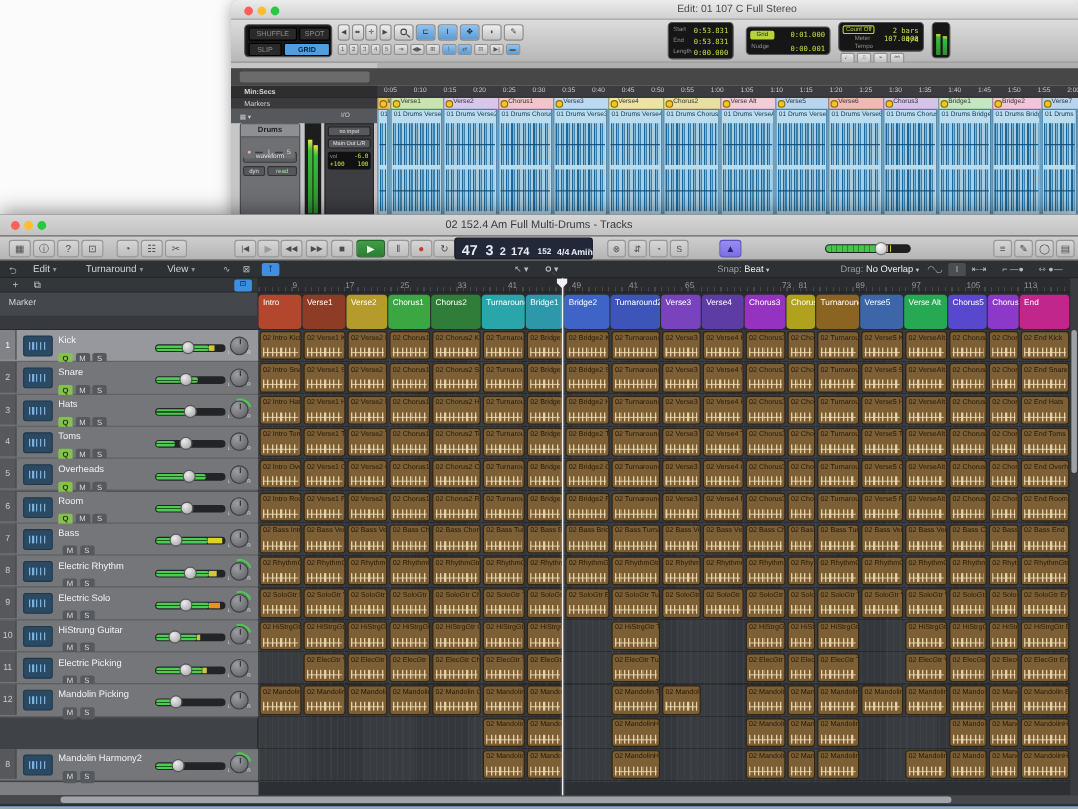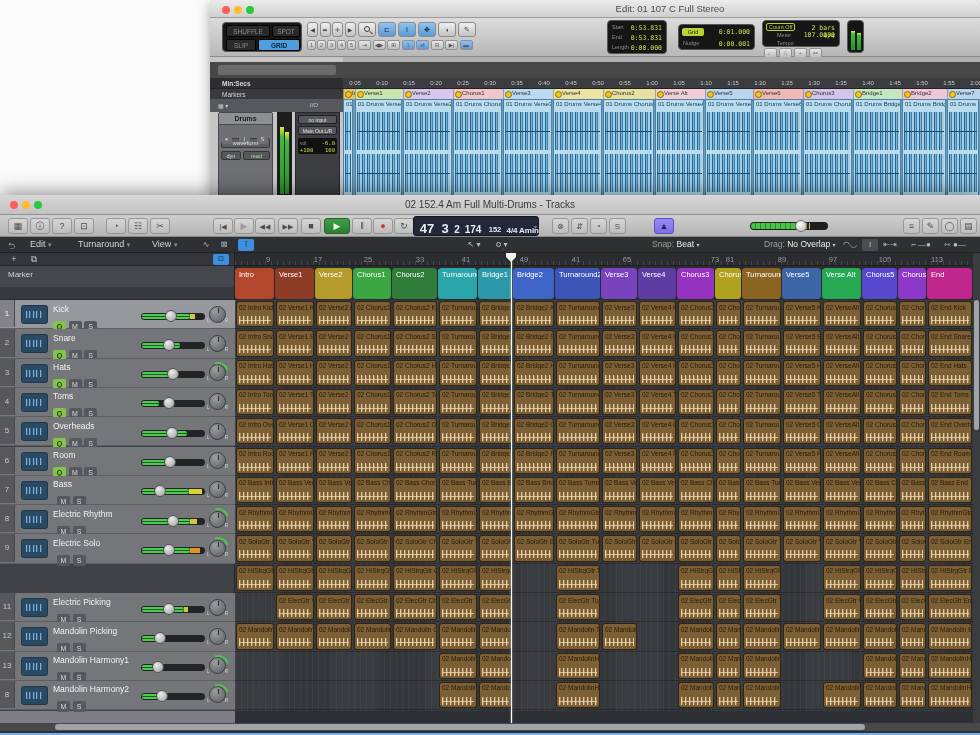--- a/index.html
+++ b/index.html
@@ -738,20 +738,37 @@
           <div class="vol">
             <div class="fill" style="width: 48.36px;"></div>
             <div class="tip" style="left: 49.36px; width: 9.92px; background: rgb(226, 149, 31);"></div>
             <div class="th" style="left: 22.16px;"></div>
           </div>
           <div class="knob arc">
             <span class="l">L</span>
             <span class="r">R</span>
           </div>
         </div>
+        <div class="hdr" style="top: 263.7px; height: 29.299px;">
+          <div class="num">10</div>
+          <div class="wico">
+            <i></i>
+          </div>
+          <div class="nm">HiStrung Guitar</div>
+          <div class="bts" style="left: 57px;"><span class="hbtn">M</span><span class="hbtn">S</span></div>
+          <div class="vol">
+            <div class="fill" style="width: 37.2px;"></div>
+            <div class="tip" style="left: 38.2px; width: 2.48px; background: rgb(210, 198, 58);"></div>
+            <div class="th" style="left: 11.92px;"></div>
+          </div>
+          <div class="knob arc">
+            <span class="l">L</span>
+            <span class="r">R</span>
+          </div>
+        </div>
         <div class="hdr" style="top: 293px; height: 29.299px;">
           <div class="num">11</div>
           <div class="wico">
             <i></i>
           </div>
           <div class="nm">Electric Picking</div>
           <div class="bts" style="left: 57px;"><span class="hbtn">M</span><span class="hbtn">S</span></div>
           <div class="vol">
             <div class="fill" style="width: 42.16px;"></div>
             <div class="tip" style="left: 43.16px; width: 3.72px; background: rgb(210, 198, 58);"></div>
@@ -771,36 +788,20 @@
           <div class="bts" style="left: 57px;"><span class="hbtn">M</span><span class="hbtn">S</span></div>
           <div class="vol">
             <div class="fill" style="width: 19.84px;"></div>
             <div class="th" style="left: 13.2px;"></div>
           </div>
           <div class="knob">
             <span class="l">L</span>
             <span class="r">R</span>
           </div>
         </div>
-        <div class="hdr" style="top: 351.6px; height: 29.299px;">
-          <div class="num">13</div>
-          <div class="wico">
-            <i></i>
-          </div>
-          <div class="nm">Mandolin Harmony1</div>
-          <div class="bts" style="left: 57px;"><span class="hbtn">M</span><span class="hbtn">S</span></div>
-          <div class="vol">
-            <div class="fill" style="width: 16.12px;"></div>
-            <div class="th" style="left: 11.28px;"></div>
-          </div>
-          <div class="knob arc">
-            <span class="l">L</span>
-            <span class="r">R</span>
-          </div>
-        </div>
         <div class="hdr" style="top: 380.9px; height: 29.299px;">
           <div class="num">8</div>
           <div class="wico">
             <i></i>
           </div>
           <div class="nm">Mandolin Harmony2</div>
           <div class="bts" style="left: 57px;"><span class="hbtn">M</span><span class="hbtn">S</span></div>
           <div class="vol">
             <div class="fill" style="width: 18.6px;"></div>
             <div class="th" style="left: 15.12px;"></div>

